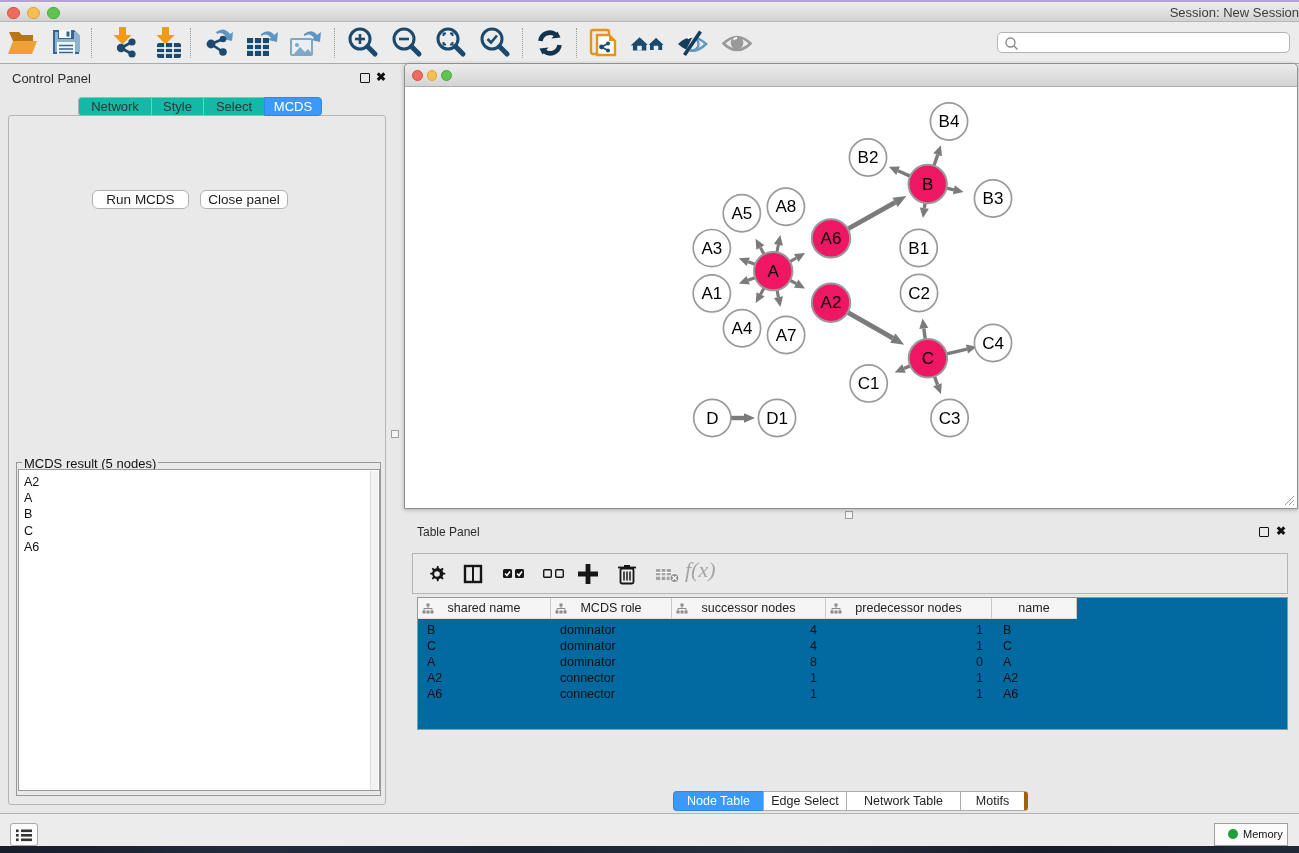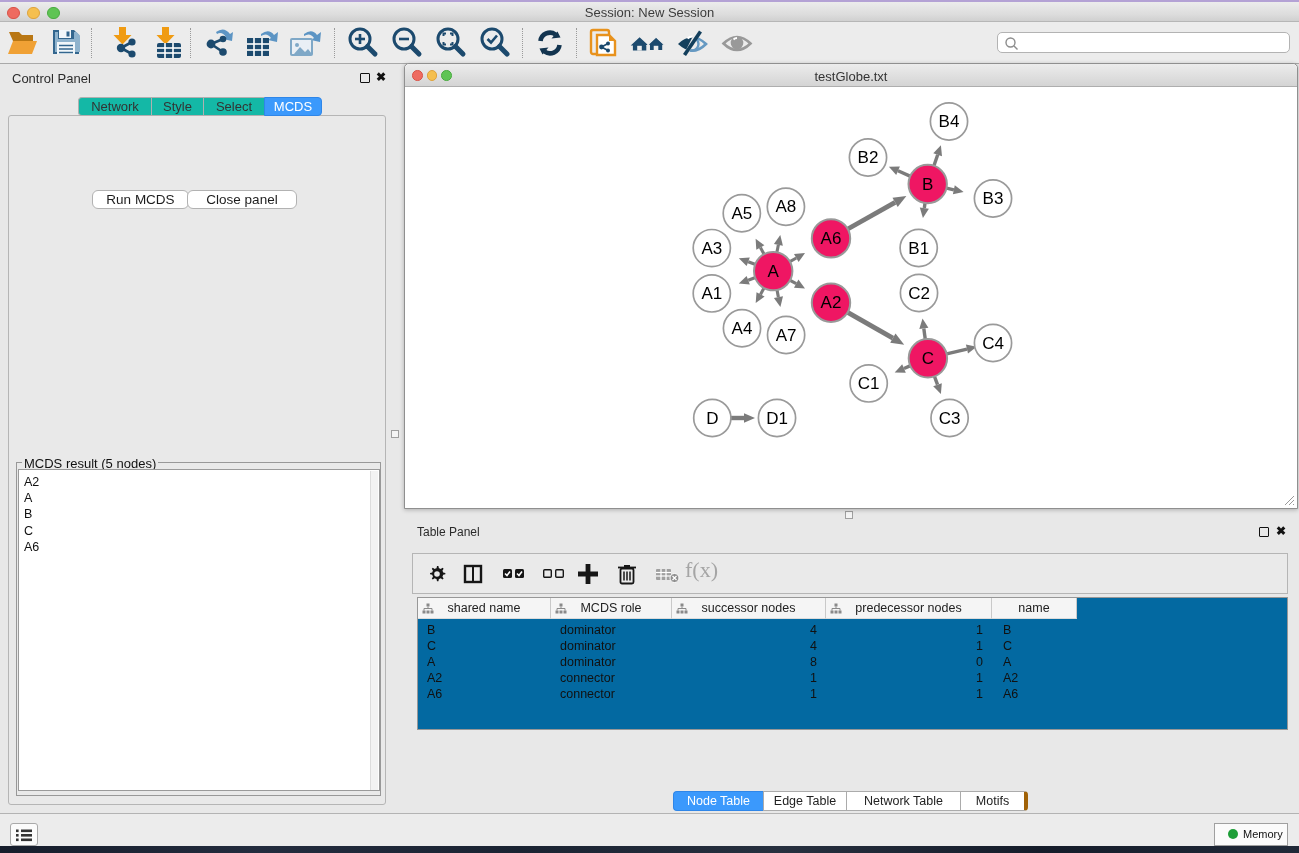--- a/index.html
+++ b/index.html
@@ -1,21 +1,21 @@
 <!DOCTYPE html>
 <html><head><meta charset="utf-8"><style>
 *{margin:0;padding:0;box-sizing:border-box}
 html,body{width:1299px;height:853px;overflow:hidden;font-family:"Liberation Sans",sans-serif;background:#e8e8e8}
 #screen{position:relative;width:1299px;height:853px}
 .abs{position:absolute}
 
 #titlebar{left:0;top:0;width:1299px;height:22px;background:linear-gradient(#efefef,#dcdcdc 70%,#d0d0d0);border-bottom:1px solid #b6b6b6}
 #titlebar:before{content:"";position:absolute;left:0;top:0;width:100%;height:2px;background:#b4a2d5}
 .tl{position:absolute;border-radius:50%;width:12.5px;height:12.5px;top:6.5px}
-#title-text{position:absolute;width:100%;text-align:center;top:5px;font-size:13px;color:#3c3c3c}
+#title-text{position:absolute;width:100%;text-align:right;top:5px;font-size:13px;color:#3c3c3c}
 
 #toolbar{left:0;top:22px;width:1299px;height:42px;background:#ececec;border-bottom:1px solid #a9a9a9}
 .tsep{position:absolute;top:6px;height:30px;width:0;border-left:1px dotted #9a9a9a}
 .ticon{position:absolute;top:0}
 #searchbox{position:absolute;left:997px;top:10px;width:293px;height:21px;background:#fff;border:1px solid #b3b3b3;border-radius:5px}
 
 #cp-title{left:12px;top:71px;font-size:13px;color:#2b2b2b}
 #cp-float{left:360px;top:73px;width:10px;height:10px;border:1.8px solid #111;border-radius:1px}
 #cp-close{left:376px;top:69.5px;font-size:12px;font-weight:bold;color:#111}
 #cp-box{left:8px;top:115px;width:378px;height:690px;border:1px solid #b5b5b5;border-radius:3px;background:#e9e9e9}
@@ -215,34 +215,33 @@
 </div>
 <div class="abs" id="cp-title">Control Panel</div>
 <div class="abs" id="cp-float"></div>
 <div class="abs" id="cp-close">✖</div>
 <div class="abs" id="cp-box"></div>
 <div class="tab" style="left:78px;width:73px;border-radius:4px 0 0 4px">Network</div>
 <div class="tab" style="left:151px;width:52px">Style</div>
 <div class="tab" style="left:203px;width:61px">Select</div>
 <div class="tab" style="left:264px;width:58px;background:#3b99fc;color:#fff;border-color:#2f86e8;border-right:1px solid #2f86e8;border-radius:0 4px 4px 0">MCDS</div>
 <div class="btn" style="left:92px;width:97px">Run MCDS</div>
-<div class="btn" style="left:187px;width:110px">Close panel</div>
+<div class="btn" style="left:200px;width:88px">Close panel</div>
 <div class="abs" id="fieldset">
   <div id="fs-legend">MCDS result (5 nodes)</div>
   <div id="fs-list">A2<br>A<br>B<br>C<br>A6<div id="fs-scroll"></div></div>
 </div>
 <div class="abs" id="vsplit"></div>
 <div class="abs" id="vsplit-h"></div>
 <div class="abs" id="hsplit-h"></div>
 <div class="abs" id="netwin">
   <div id="nw-title">
     <div class="wl" style="left:7.3px;background:#ee6b60;border:1px solid #d95348"></div>
     <div class="wl" style="left:21.9px;background:#f5bf4f;border:1px solid #dfa33c"></div>
     <div class="wl" style="left:36.4px;background:#5fc454;border:1px solid #4aab41"></div>
-    <div id="nw-text">testGlobe.txt</div>
   </div>
   <svg id="graph" style="position:absolute;left:1px;top:24px" width="891" height="421" viewBox="0 0 891 421" font-family="Liberation Sans,sans-serif">
 <line x1="358.5" y1="167.1" x2="354.4" y2="159.5" stroke="#7b7b7b" stroke-width="3.1"></line>
 <polygon points="349.6,150.7 358.4,157.3 350.3,161.7" fill="#7b7b7b"></polygon>
 <line x1="370.7" y1="165.2" x2="372.4" y2="156.8" stroke="#7b7b7b" stroke-width="3.1"></line>
 <polygon points="374.3,147.0 376.9,157.7 367.9,156.0" fill="#7b7b7b"></polygon>
 <line x1="350.2" y1="176.7" x2="342.2" y2="173.7" stroke="#7b7b7b" stroke-width="3.1"></line>
 <polygon points="332.8,170.2 343.8,169.4 340.6,178.0" fill="#7b7b7b"></polygon>
 <line x1="350.1" y1="189.3" x2="342.2" y2="192.2" stroke="#7b7b7b" stroke-width="3.1"></line>
 <polygon points="332.8,195.6 340.6,187.9 343.8,196.5" fill="#7b7b7b"></polygon>
@@ -366,21 +365,21 @@
     <rect x="1" y="3" width="15" height="11" rx="1" fill="#a0a0a0"></rect>
     <g stroke="#fff" stroke-width="1.2">
           <line x1="1" y1="6.5" x2="16" y2="6.5"></line>
           <line x1="1" y1="10" x2="16" y2="10"></line>
           <line x1="6" y1="3" x2="6" y2="14"></line>
           <line x1="11" y1="3" x2="11" y2="14"></line>
         </g>
     <circle cx="19.5" cy="12" r="4.5" fill="#8e8e8e" stroke="#fff" stroke-width="1"></circle>
         <path d="M17.5 10 l4 4 M21.5 10 l-4 4" stroke="#fff" stroke-width="1.3"></path>
   </svg>
-  <div style="position:absolute;left:272px;top:3px;font-family:'Liberation Serif',serif;font-size:22px;color:#a5a5a5">f(x)</div>
+  <div style="position:absolute;left:272px;top:3px;font-family:'Liberation Serif',serif;font-style:italic;font-size:22px;color:#a5a5a5">f(x)</div>
 </div>
 <div class="abs" id="tp-table">
 <div class="th" style="left:0px;width:133px"><svg width="12" height="12" viewBox="0 0 12 12" style="position:absolute;left:4px;top:5px">
           <g fill="#8a8a8a">
             <rect x="4.5" y="0.5" width="3" height="3"></rect>
             <rect x="0.5" y="7.5" width="3" height="3"></rect>
             <rect x="4.5" y="7.5" width="3" height="3"></rect>
             <rect x="8.5" y="7.5" width="3" height="3"></rect>
           </g>
           <g stroke="#8a8a8a" stroke-width="1">
@@ -453,21 +452,21 @@
 <div class="td" style="left:254px;width:145px;top:72.30000000000001px;text-align:right">1</div>
 <div class="td" style="left:408px;width:157px;top:72.30000000000001px;text-align:right">1</div>
 <div class="td" style="left:585px;top:72.30000000000001px">A2</div>
 <div class="td" style="left:9px;top:88.4px">A6</div>
 <div class="td" style="left:142px;top:88.4px">connector</div>
 <div class="td" style="left:254px;width:145px;top:88.4px;text-align:right">1</div>
 <div class="td" style="left:408px;width:157px;top:88.4px;text-align:right">1</div>
 <div class="td" style="left:585px;top:88.4px">A6</div>
 </div>
 <div class="btab" style="left:673px;width:90px;background:#3b99fc;color:#fff;border-color:#2f86e8;border-radius:4px 0 0 4px">Node Table</div>
-<div class="btab" style="left:763px;width:83px">Edge Table</div>
+<div class="btab" style="left:763px;width:83px">Edge Select</div>
 <div class="btab" style="left:846px;width:114px">Network Table</div>
 <div class="btab" style="left:960px;width:68px;border-right:4px solid #a16207;border-radius:0 4px 4px 0">Motifs</div>
 <div class="abs" id="statusbar">
   <div id="sb-btn">
         <svg width="18" height="15" style="position:absolute;left:4px;top:3.5px" viewBox="0 0 18 15">
     <g fill="#333">
             <rect x="1" y="1.5" width="2.6" height="2.6"></rect>
             <rect x="1" y="6" width="2.6" height="2.6"></rect>
             <rect x="1" y="10.5" width="2.6" height="2.6"></rect>
     <rect x="6" y="1.5" width="11" height="2.6"></rect>

